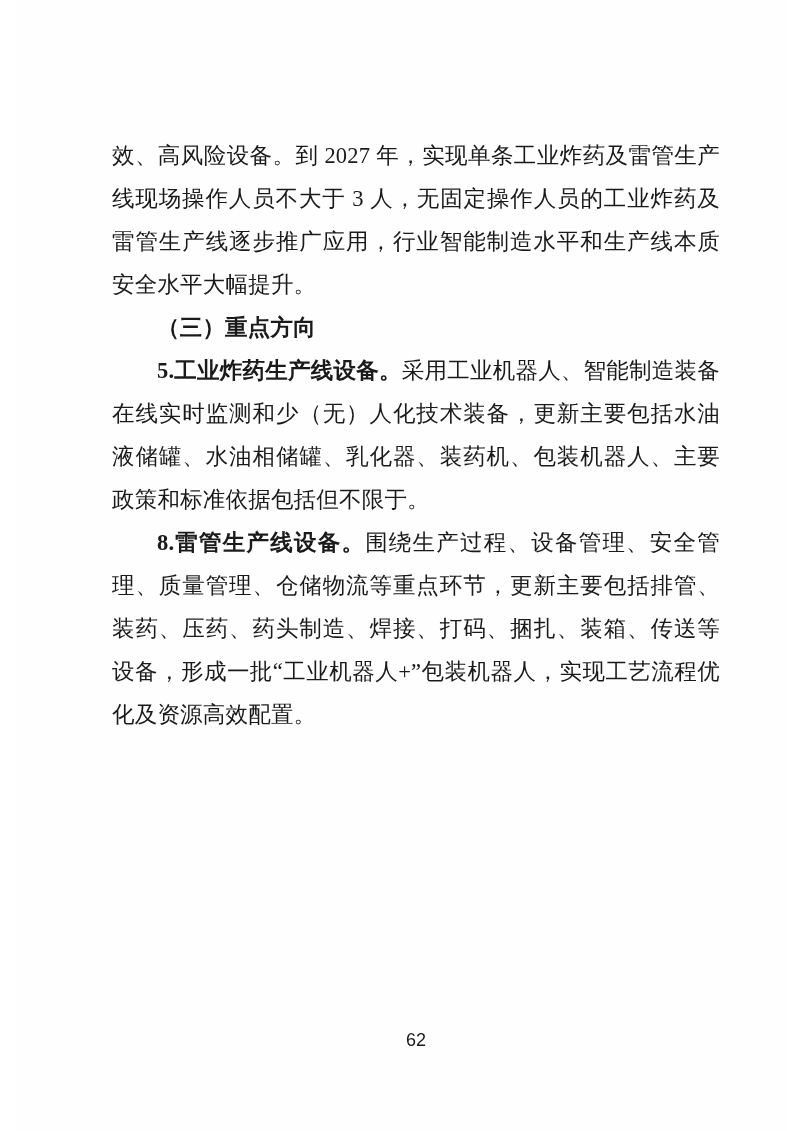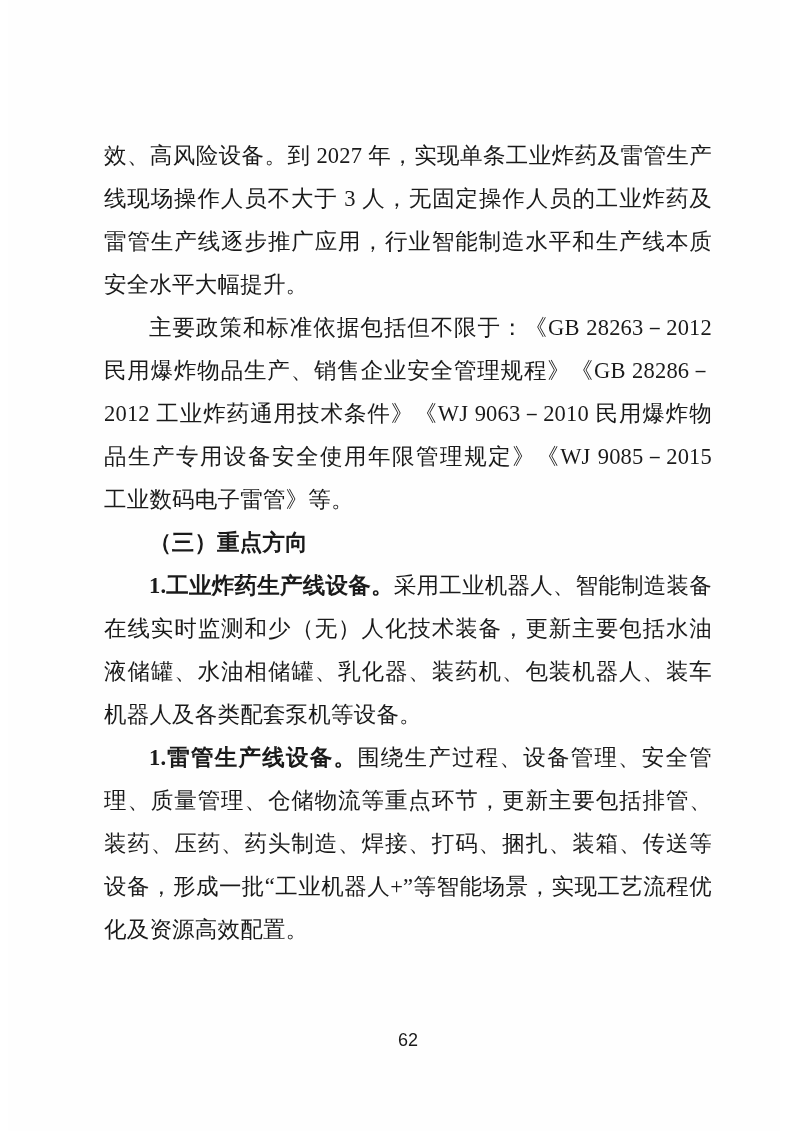--- a/index.html
+++ b/index.html
@@ -11,21 +11,21 @@
     width: 800px;
     height: 1131px;
     font-family: "Liberation Serif", "DejaVu Serif", serif;
     color: #1a1a1a;
     position: relative;
     overflow: hidden;
   }
   .page {
     position: absolute;
     top: 0;
-    left: 8px;
+    left: 16px;
     width: 772px;
     height: 1131px;
     background: #fefefe;
   }
   .content {
     position: absolute;
     left: 96px;
     top: 134px;
     width: 608px;
   }
@@ -60,25 +60,24 @@
 </style>
 </head>
 <body>
 
 <div class="page">
   <div class="content">
 
     <p class="para-body">效、高风险设备。到 2027 年，实现单条工业炸药及雷管生产线现场操作人员不大于 3 人，无固定操作人员的工业炸药及雷管生产线逐步推广应用，行业智能制造水平和生产线本质安全水平大幅提升。</p>
 
 
-    <p class="indent">主要政策和标准依据包括但不限于：《GB 28263－2012 民用爆炸物品生产、销售企业安全管理规程》《GB 28286－2012 工业炸药通用技术条件》《WJ 9063－2010 民用爆炸物品生产专用设备安全使用年限管理规定》《WJ 9085－2015 工业数码电子雷管》等。</p>
 
     <p class="heading">（三）重点方向</p>
 
-    <p class="indent"><span class="bold">1.工业炸药生产线设备。</span><span>采用工业机器人、智能制造装备在线实时监测和少（无）人化技术装备，更新主要包括水油液储罐、水油相储罐、乳化器、装药机、包装机器人、装车机器人及各类配套泵机等设备。</span></p>
+    <p class="indent"><span class="bold">5.工业炸药生产线设备。</span><span>采用工业机器人、智能制造装备在线实时监测和少（无）人化技术装备，更新主要包括水油液储罐、水油相储罐、乳化器、装药机、包装机器人、主要政策和标准依据包括但不限于。</span></p>
 
-    <p class="indent"><span class="bold">1.雷管生产线设备。</span><span>围绕生产过程、设备管理、安全管理、质量管理、仓储物流等重点环节，更新主要包括排管、装药、压药、药头制造、焊接、打码、捆扎、装箱、传送等设备，形成一批“工业机器人+”等智能场景，实现工艺流程优化及资源高效配置。</span></p>
+    <p class="indent"><span class="bold">8.雷管生产线设备。</span><span>围绕生产过程、设备管理、安全管理、质量管理、仓储物流等重点环节，更新主要包括排管、装药、压药、药头制造、焊接、打码、捆扎、装箱、传送等设备，形成一批“工业机器人+”包装机器人，实现工艺流程优化及资源高效配置。</span></p>
 
 
   </div>
 
   <div class="pagenum">62</div>
 </div>
 
 </body></html>

